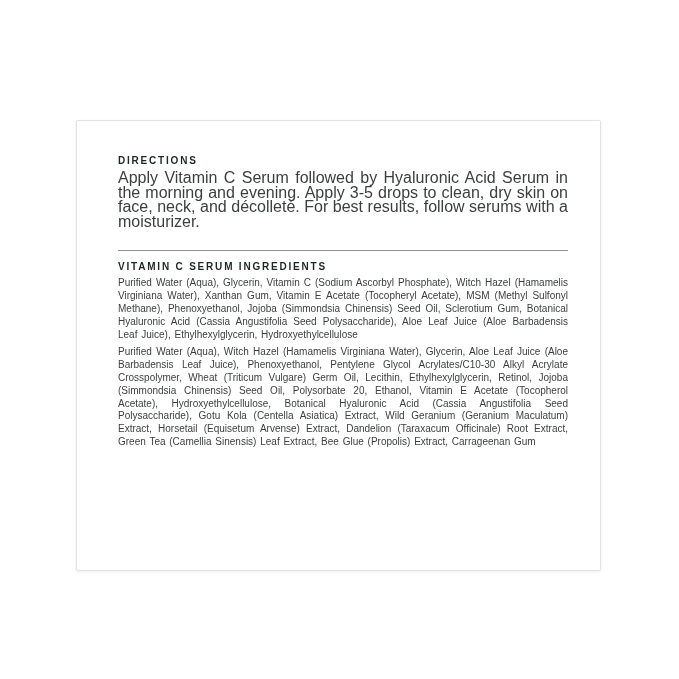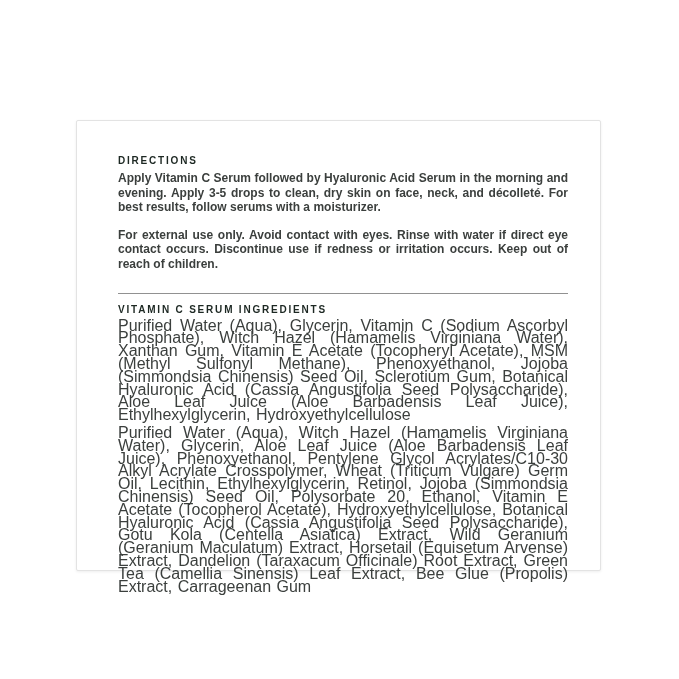--- a/index.html
+++ b/index.html
@@ -40,57 +40,55 @@
     text-transform: uppercase;
   }
 
   .body-text {
     color: #3b3f3d;
     text-align: justify;
     text-justify: inter-word;
   }
 
   .directions-text {
-    font-size: 12px;
+    font-size: 16px;
     line-height: 14.6px;
     margin-top: 5px;
-    font-weight: bold;
   }
 
   .warning-text {
     margin-top: 13px;
   }
 
   .divider {
     margin-top: 21px;
     width: 450px;
     height: 0;
     border-top: 1px solid #919191;
   }
 
   .ingredients-heading-vc { margin-top: 10px; }
   .ingredients-heading-ha { margin-top: 14px; }
 
   .ingredients-text {
-    font-size: 16px;
+    font-size: 10px;
     line-height: 12.8px;
     margin-top: 5px;
     word-spacing: 1px;
   }
 </style>
 </head>
 <body>
 
 <div class="stage">
   <div class="card">
 
     <section>
       <h2 class="section-heading">DIRECTIONS</h2>
       <p class="body-text directions-text">Apply Vitamin C Serum followed by Hyaluronic Acid Serum in the morning and evening. Apply 3-5 drops to clean, dry skin on face, neck, and décolleté. For best results, follow serums with a moisturizer.</p>
-      <p class="body-text directions-text warning-text">For external use only. Avoid contact with eyes. Rinse with water if direct eye contact occurs. Discontinue use if redness or irritation occurs. Keep out of reach of children.</p>
     </section>
 
     <div class="divider"></div>
 
     <section>
       <h2 class="section-heading ingredients-heading-vc">VITAMIN C SERUM INGREDIENTS</h2>
       <p class="body-text ingredients-text">Purified Water (Aqua), Glycerin, Vitamin C (Sodium Ascorbyl Phosphate), Witch Hazel (Hamamelis Virginiana Water), Xanthan Gum, Vitamin E Acetate (Tocopheryl Acetate), MSM (Methyl Sulfonyl Methane), Phenoxyethanol, Jojoba (Simmondsia Chinensis) Seed Oil, Sclerotium Gum, Botanical Hyaluronic Acid (Cassia Angustifolia Seed Polysaccharide), Aloe Leaf Juice (Aloe Barbadensis Leaf Juice), Ethylhexylglycerin, Hydroxyethylcellulose</p>
     </section>
 
     <section>

